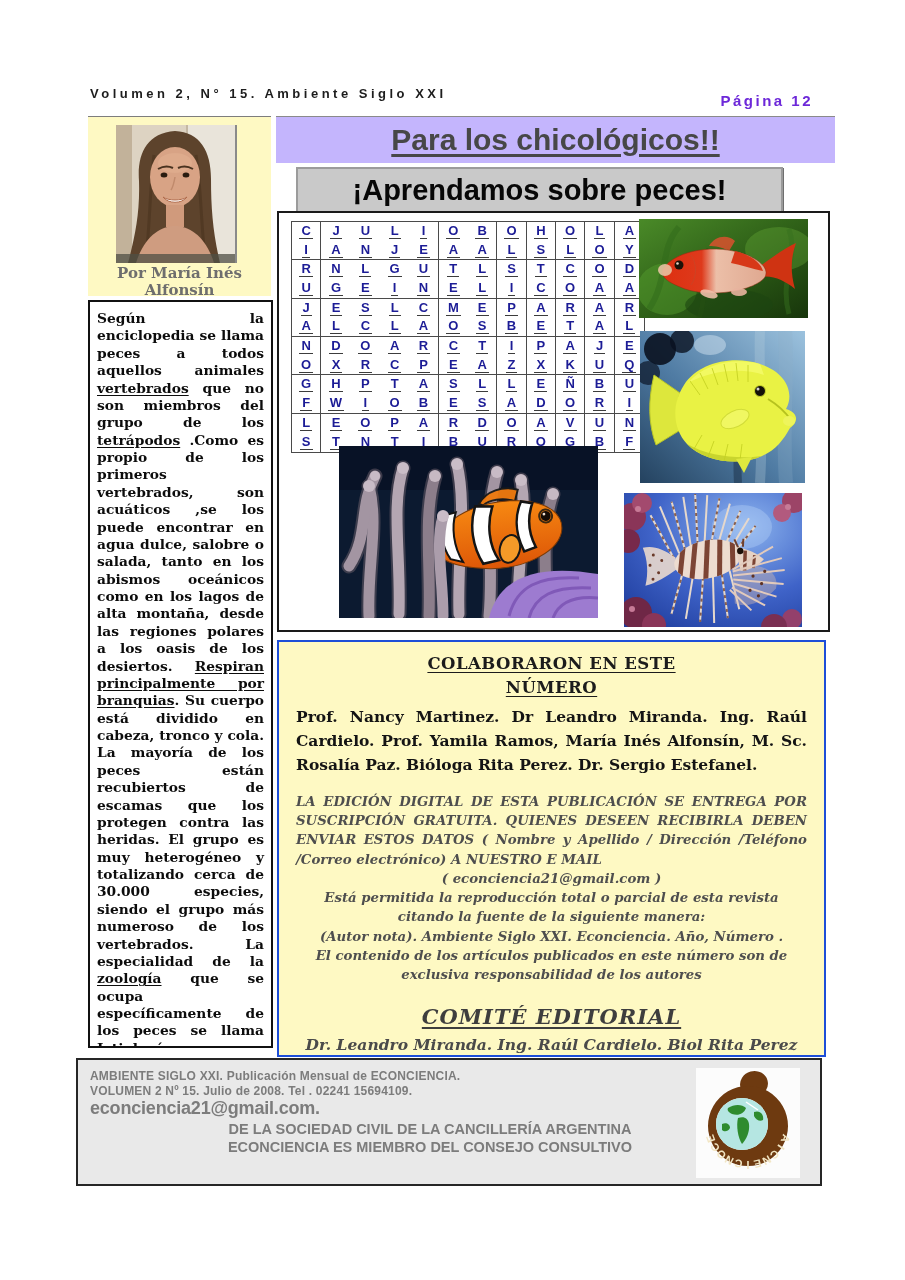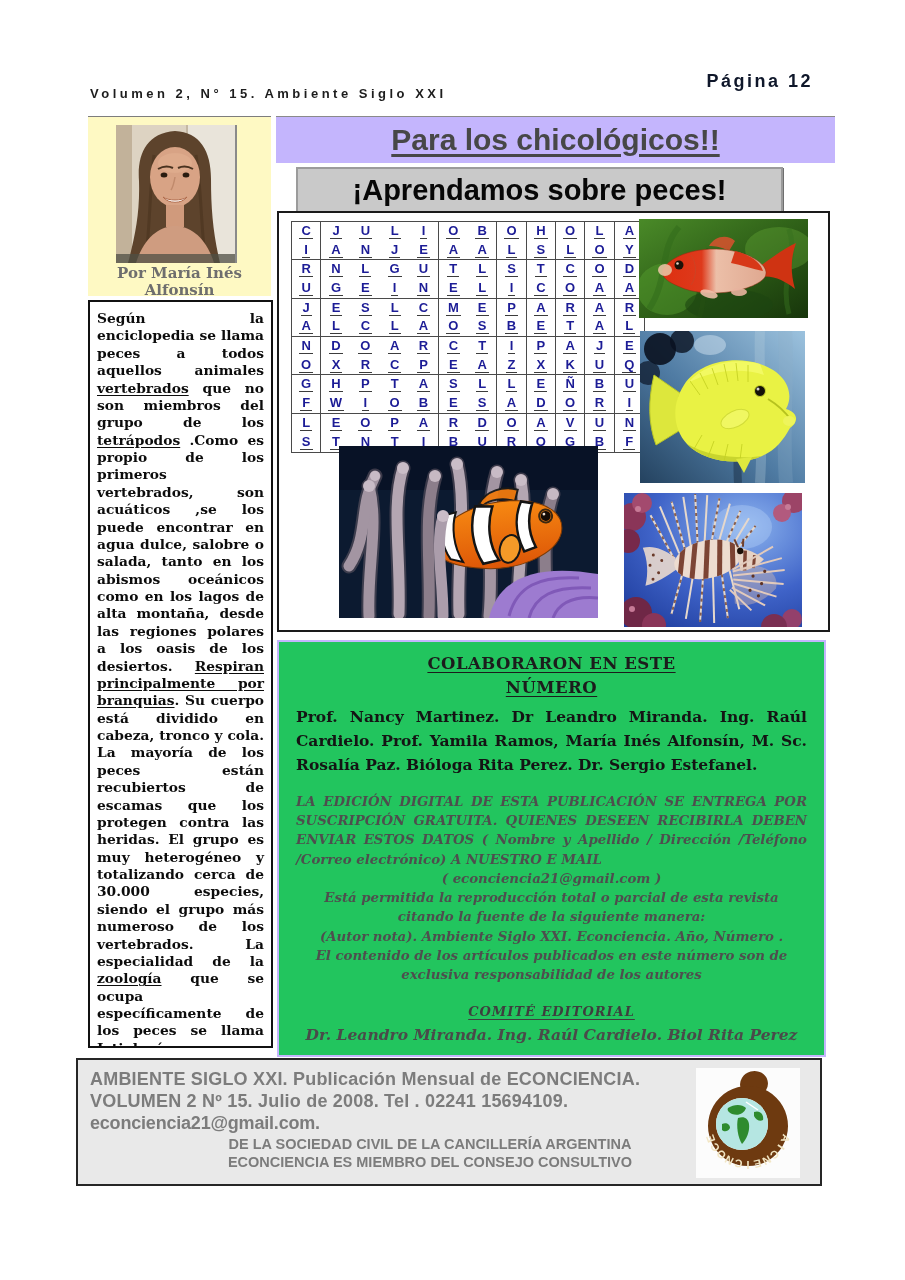--- a/index.html
+++ b/index.html
@@ -3,22 +3,22 @@
 <meta charset="utf-8">
 <style>
   html,body{margin:0;padding:0;background:#ffffff;}
   .page{position:relative;width:905px;height:1280px;background:#ffffff;overflow:hidden;
         font-family:"DejaVu Serif","Liberation Serif",serif;}
   .abs{position:absolute;}
 
   
   .hdr-left{left:90px;top:86px;font-family:"Liberation Sans",sans-serif;font-weight:bold;
             font-size:13px;letter-spacing:3.5px;color:#1d1d1d;white-space:nowrap;}
-  .hdr-right{right:92px;top:71px;font-family:"Liberation Sans",sans-serif;font-weight:bold;
-             font-size:18px;letter-spacing:2.5px;color:#0f172a;white-space:nowrap;}
+  .hdr-right{right:92px;top:92px;font-family:"Liberation Sans",sans-serif;font-weight:bold;
+             font-size:15px;letter-spacing:2.5px;color:#6d28d9;white-space:nowrap;}
 
   
   .photo-box{left:88px;top:116px;width:183px;height:179px;background:#fef9c3;border-top:1px solid #7d7d7d;}
   .photo{position:absolute;left:28px;top:8px;width:119px;height:138px;border-right:2px solid #8a8a8a;}
   .photo svg{display:block;}
   .caption{position:absolute;left:0;top:148px;width:183px;text-align:center;color:#6e6e6e;
            font-weight:bold;font-size:15px;line-height:1.15;}
 
   
   .title-bar{left:276px;top:116px;width:559px;height:46px;background:#c4b5fd;border-top:1px solid #8a8a8a;
@@ -41,42 +41,42 @@
   .fish{position:absolute;}
   .fish svg{display:block;}
 
   
   .article-box{left:88px;top:300px;width:185px;height:748px;border:2px solid #111;background:#fff;
                box-sizing:border-box;padding:8px 7px;overflow:hidden;}
   .article-p{margin:0;font-weight:bold;font-size:13.8px;line-height:1.26;text-align:justify;color:#0c0c0c;}
   .article-p .u{text-decoration:underline;text-underline-offset:2px;}
 
   
-  .collab-box{left:277px;top:640px;width:549px;height:417px;border:2px solid #c4b5fd;background:#22c55e;
+  .collab-box{left:277px;top:640px;width:549px;height:417px;border:2px solid #1d4ed8;background:#fef9c3;
               box-sizing:border-box;padding:10px 17px;overflow:hidden;}
   .collab-h{text-align:center;font-weight:bold;font-size:16.5px;letter-spacing:0.5px;color:#1c1c1c;line-height:1.45;}
   .collab-h .hl{text-decoration:underline;text-underline-offset:3px;}
   .collab-h{display:block;}
   .collab-h .line{display:block;}
   .names{margin-top:5px;font-weight:bold;font-size:15.5px;line-height:1.55;color:#141414;text-align:justify;}
   .notice{margin-top:15px;color:#4e4e4e;font-style:italic;font-weight:bold;font-size:13.3px;line-height:1.45;}
   .notice p{margin:0;}
   .notice .just{text-align:justify;}
   .notice .ctr{text-align:center;}
   .editorial{margin-top:19px;text-align:center;}
-  .edit-h{font-style:italic;font-weight:bold;font-size:13px;letter-spacing:1px;color:#3e3e3e;
+  .edit-h{font-style:italic;font-weight:bold;font-size:21px;letter-spacing:1px;color:#3e3e3e;
           text-decoration:underline;text-underline-offset:3px;}
   .edit-members{margin-top:6px;font-style:italic;font-weight:bold;font-size:15.5px;color:#4a4a4a;}
   .edit-line{margin-top:7px;font-style:italic;font-weight:bold;font-size:17.5px;color:#000;line-height:1.45;}
 
   
   .footer-box{left:76px;top:1058px;width:746px;height:128px;background:#e9e9e9;border:2px solid #262626;
               box-sizing:border-box;padding:9px 0 0 12px;font-family:"Liberation Sans",sans-serif;
               font-weight:bold;color:#7c7c7c;overflow:hidden;}
-  .f-sm{font-size:18px;line-height:1.22;letter-spacing:0.2px;}
+  .f-sm{font-size:12px;line-height:1.22;letter-spacing:0.2px;}
   .f-lg{font-size:18px;line-height:1.2;letter-spacing:-0.2px;}
   .f-ctr{width:480px;margin-left:100px;text-align:center;font-size:14.5px;line-height:1.25;}
   .logo-box{position:absolute;right:20px;top:8px;width:104px;height:110px;background:#fcfcfc;}
   .logo-letter{font-family:"Liberation Sans",sans-serif;font-weight:bold;font-size:11px;fill:#f2e6c4;}
 </style>
 </head>
 <body>
 
 <div class="page">
 

